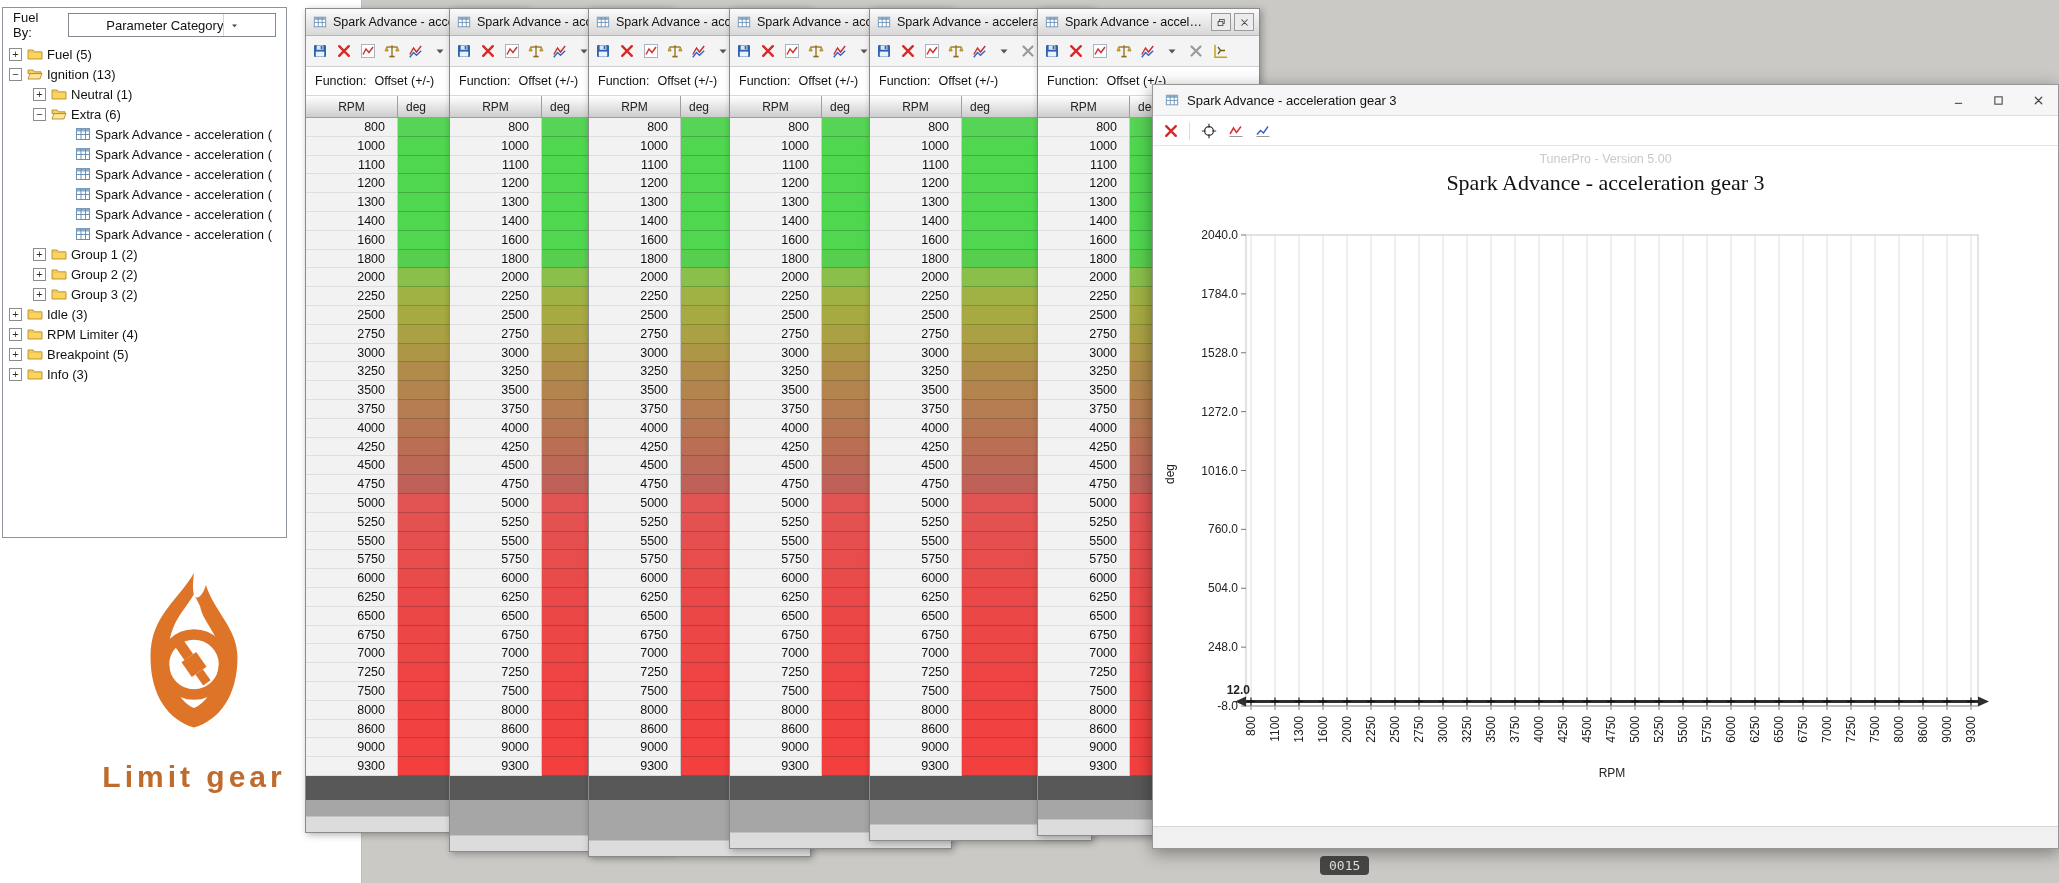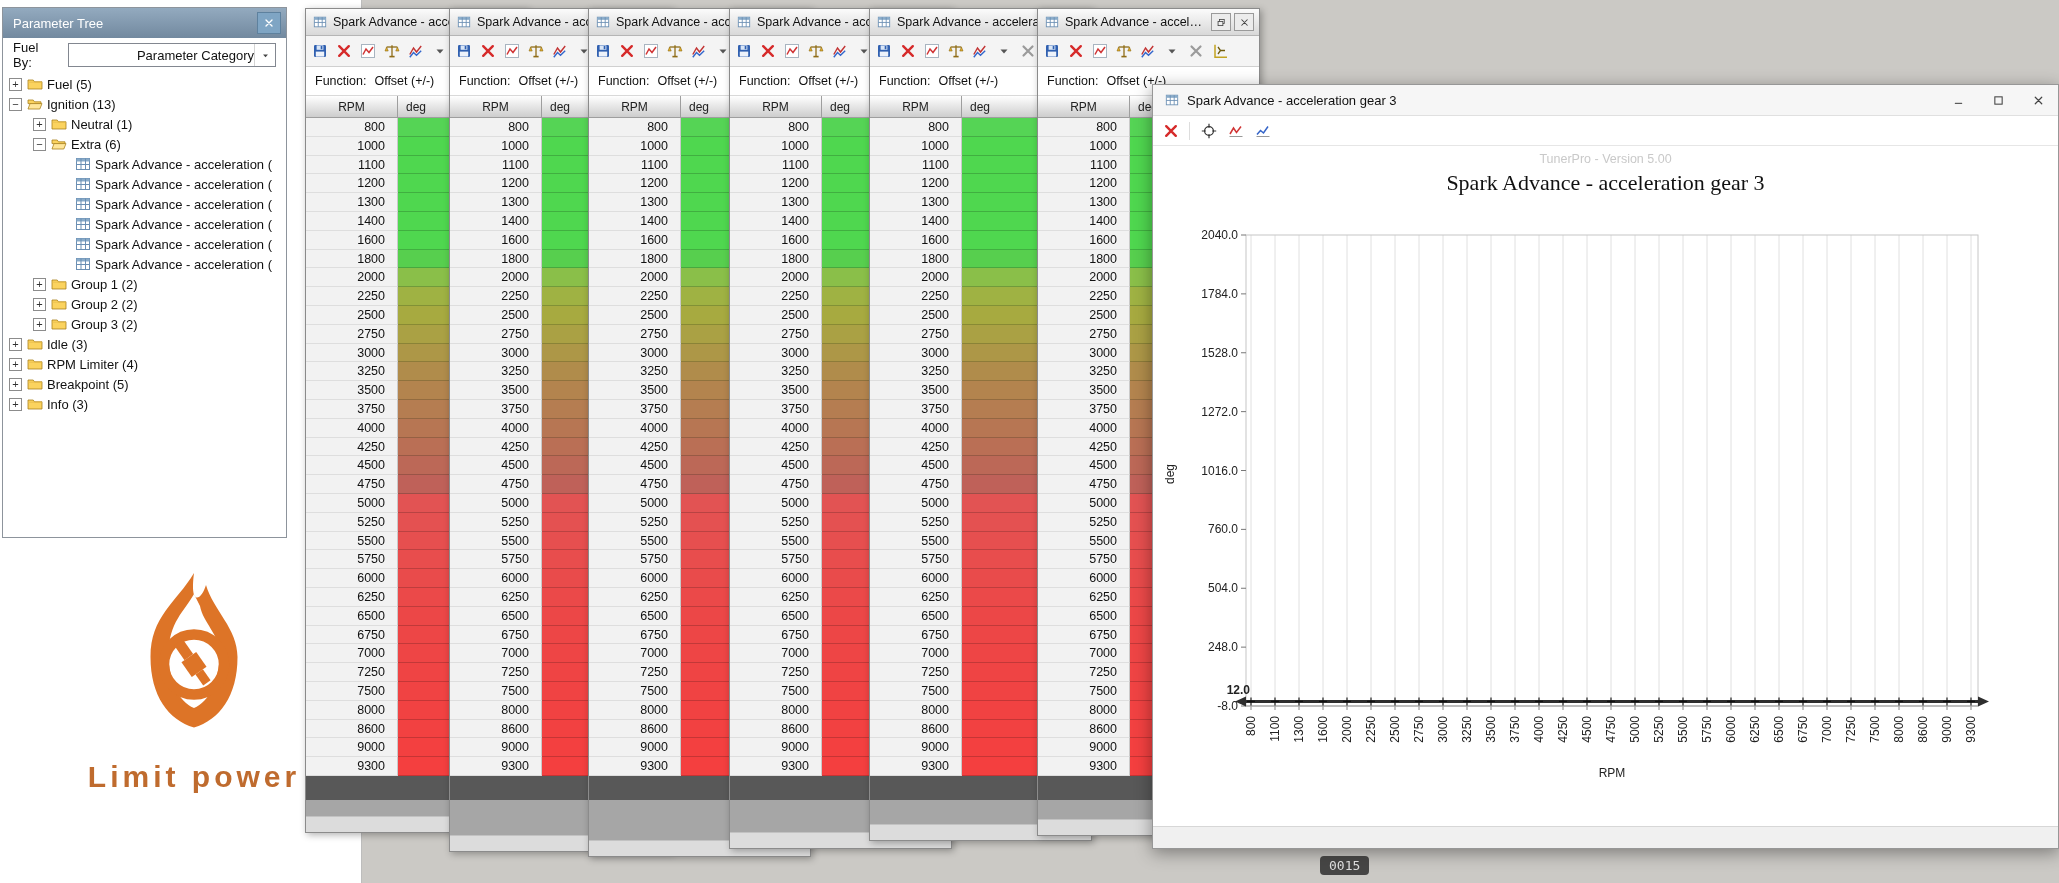--- a/index.html
+++ b/index.html
@@ -14,21 +14,21 @@
   
   #ptree{position:absolute;left:2px;top:7px;width:285px;height:531px;background:#fff;
          border:1px solid #8d949c;display:flex;flex-direction:column;box-sizing:border-box;}
   .pt-titlebar{height:30px;background:linear-gradient(#93aabf,#72899f);display:flex;align-items:center;
                padding:0 5px 0 10px;color:#fff;font-size:13px;}
   .pt-title{flex:1;}
   .pt-close{width:22px;height:20px;background:#7fa5c4;border:1px solid #5e819e;display:flex;
             align-items:center;justify-content:center;}
   .pt-viewby{height:34px;display:flex;align-items:center;gap:8px;padding:0 10px;font-size:13px;background:#fff;}
   .pt-select{width:212px;height:24px;border:1px solid #828790;background:#fff;display:flex;align-items:center;
-             justify-content:flex-end;padding:0 0 0 7px;font-size:13px;box-sizing:border-box;}
+             justify-content:center;padding:0 0 0 7px;font-size:13px;box-sizing:border-box;}
   .pt-select-arrow{width:20px;height:100%;display:flex;align-items:center;justify-content:center;border-left:1px solid #d4d4d4;}
   .pt-list{flex:1;overflow:hidden;padding-top:2px;background:#fff;}
   .tree-row{height:20px;display:flex;align-items:center;font-size:13px;white-space:nowrap;overflow:hidden;}
   .expander{width:13px;height:13px;border:1px solid #8c8c8c;background:#fff;font-size:11px;line-height:10px;
             display:inline-flex;align-items:center;justify-content:center;margin-right:4px;color:#333;
             box-sizing:border-box;flex:none;}
   .expander-spacer{width:17px;flex:none;}
   .tree-label{margin-left:4px;}
 
   
@@ -96,28 +96,20 @@
   #badge{position:absolute;left:1320px;top:856px;background:rgba(40,40,40,.82);color:#dcdcdc;
          font-family:"DejaVu Sans Mono",monospace;font-size:13px;padding:2px 9px;border-radius:4px;z-index:40;}
 </style>
 </head>
 <body>
 
 <div id="app">
 
   <div id="left-panel">
     <div id="ptree">
-      <div class="pt-titlebar">
-        <span class="pt-title">Parameter Tree</span>
-        <span class="pt-close">
-          <svg viewBox="0 0 16 16" width="12" height="12">
-              <path d="M4 4l8 8M12 4l-8 8" stroke="#fff" stroke-width="1.8" stroke-linecap="round"></path>
-            </svg>
-        </span>
-      </div>
       <div class="pt-viewby">
         <span>Fuel By:</span>
         <div class="pt-select">
           <span>Parameter Category</span>
           <span class="pt-select-arrow">
             <svg viewBox="0 0 16 16" width="11" height="11">
                 <path d="M4.5 6.5L8 10.5l3.5-4z" fill="#444"></path>
               </svg>
           </span>
         </div>
@@ -308,21 +300,21 @@
           <path d="M50 2 C38 22 21 31 21 58 C21 84 33 100 50 105 C67 100 79 84 79 58 C79 39 63 27 58 10 C55 20 47 25 50 2 Z" fill="#dd7427"></path>
           <path d="M50 16 C44 27 33 35 33 56 C33 74 40 88 50 92 C60 88 67 74 67 56 C67 43 56 35 54 24 Z" fill="#ffffff"></path>
           <circle cx="50" cy="63" r="20" fill="none" stroke="#dd7427" stroke-width="7"></circle>
           <g transform="rotate(-35 50 63)">
             <rect x="46.5" y="45" width="7" height="12" fill="#dd7427"></rect>
             <rect x="44" y="57" width="12" height="12" fill="#dd7427"></rect>
             <rect x="47" y="69" width="6" height="9" fill="#dd7427"></rect>
           </g>
         </svg>
       </span>
-      <div class="logo-text">Limit power</div>
+      <div class="logo-text">Limit gear</div>
     </div>
   </div>
 
   <div id="table-windows">
       <div class="twin" style="left: 305px; top: 8px; width: 223px; height: 825px; z-index: 2;">
         <div class="tw-titlebar">
           <span class="icon sm">
             <svg viewBox="0 0 16 16">
               <rect x="1.5" y="2.5" width="13" height="11" fill="#fff" stroke="#6b8fb3"></rect>
               <rect x="1.5" y="2.5" width="13" height="3" fill="#89abc9"></rect>

